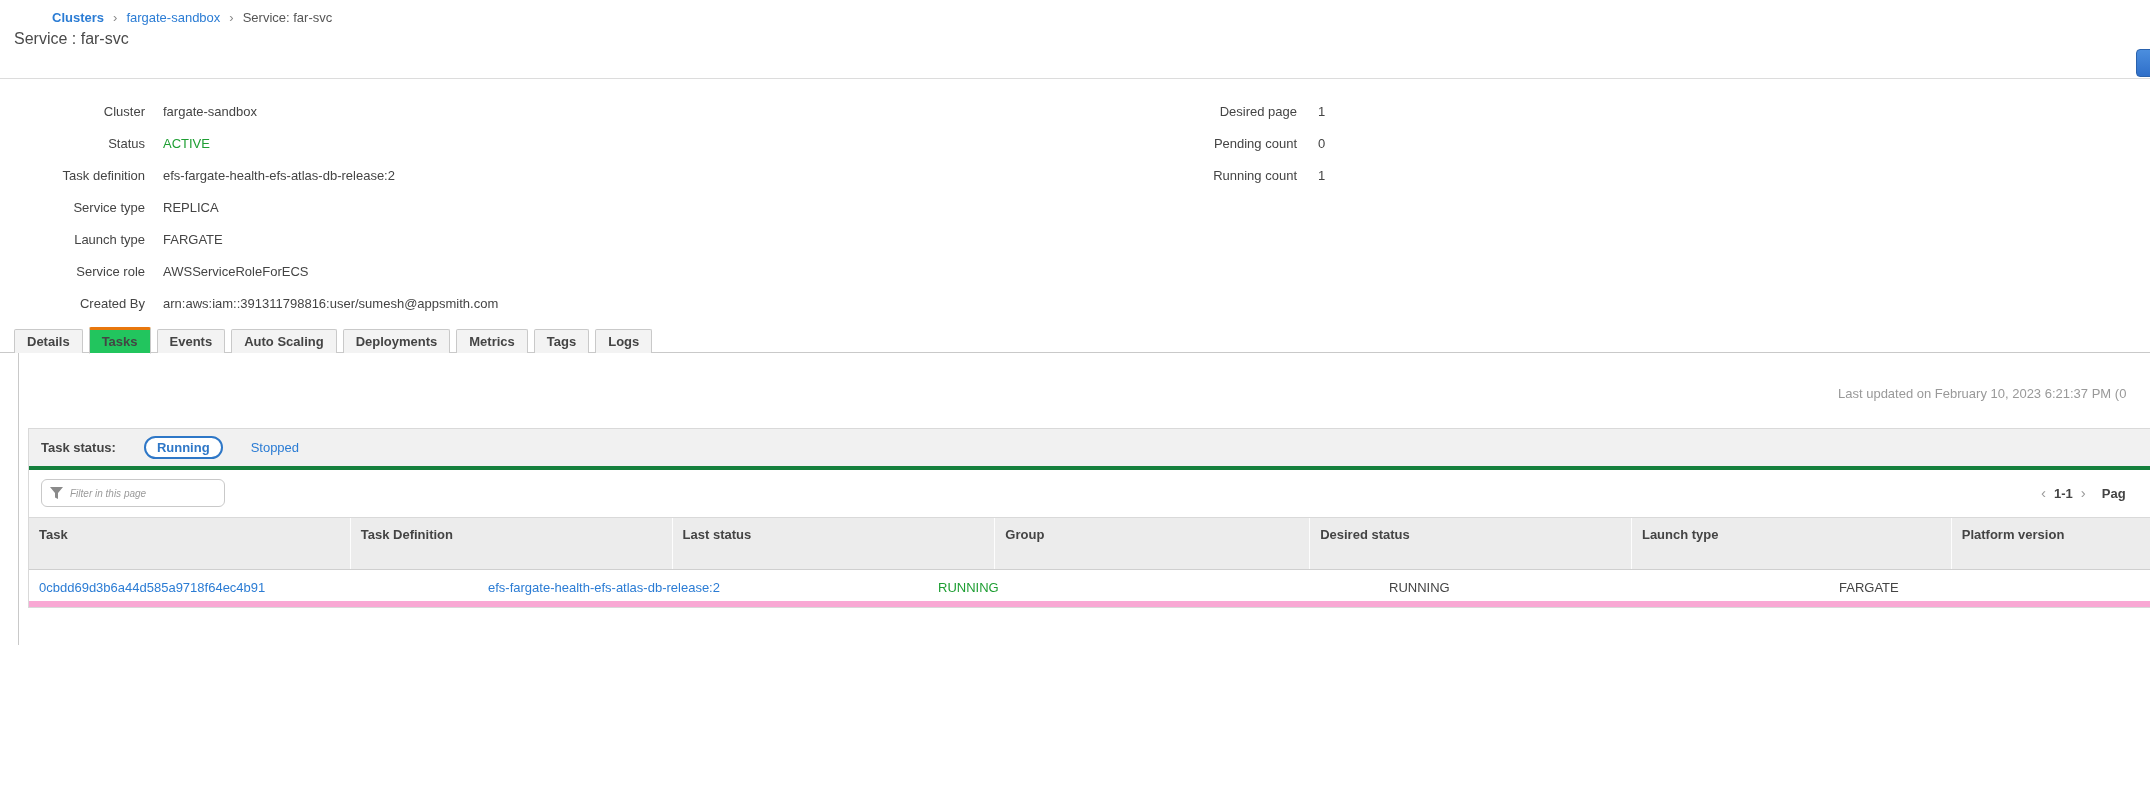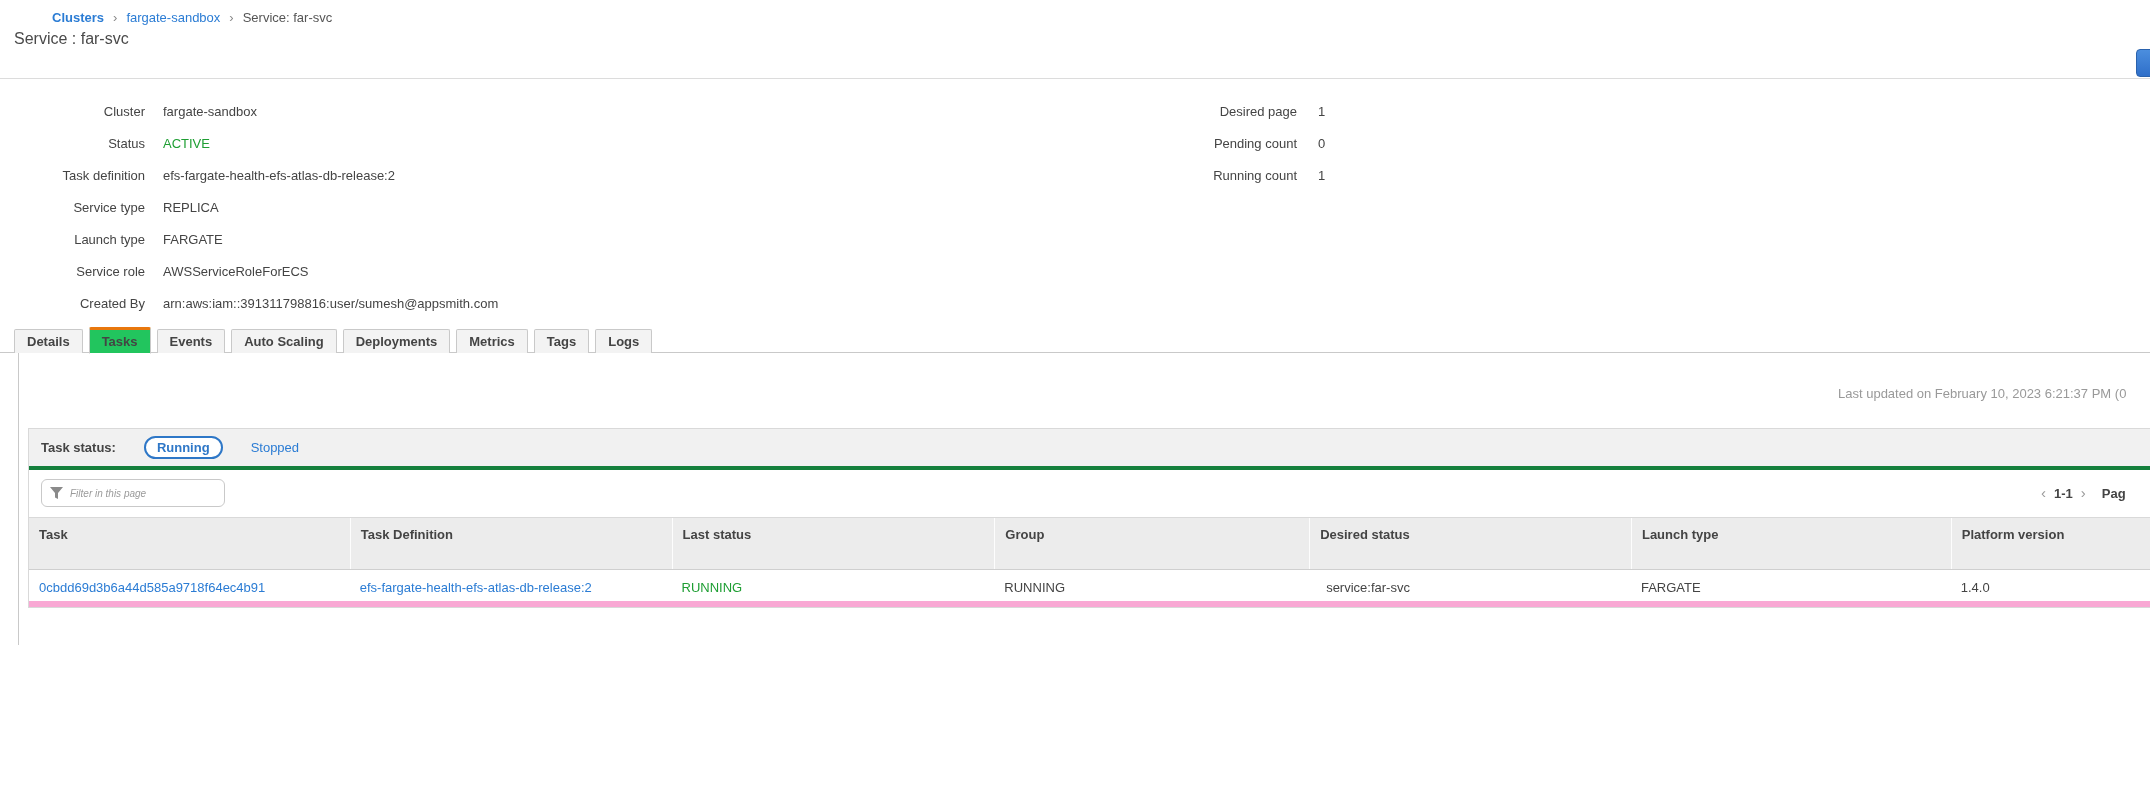--- a/index.html
+++ b/index.html
@@ -179,18 +179,16 @@
     <div class="th c3">Desired status</div>
     <div class="th c5">Launch type</div>
     <div class="th c6">Platform version</div>
   </div>
 
   <div class="trow">
     <div class="td c0"><span class="link">0cbdd69d3b6a44d585a9718f64ec4b91</span></div>
     <div class="td c1"><span class="link">efs-fargate-health-efs-atlas-db-release:2</span></div>
     <div class="td c2 v-green">RUNNING</div>
     <div class="td c3">RUNNING</div>
-    <div class="td c4">service:far-svc</div>
     <div class="td c5">FARGATE</div>
-    <div class="td c6">1.4.0</div>
   </div>
 
 </div>
 
 </body></html>

